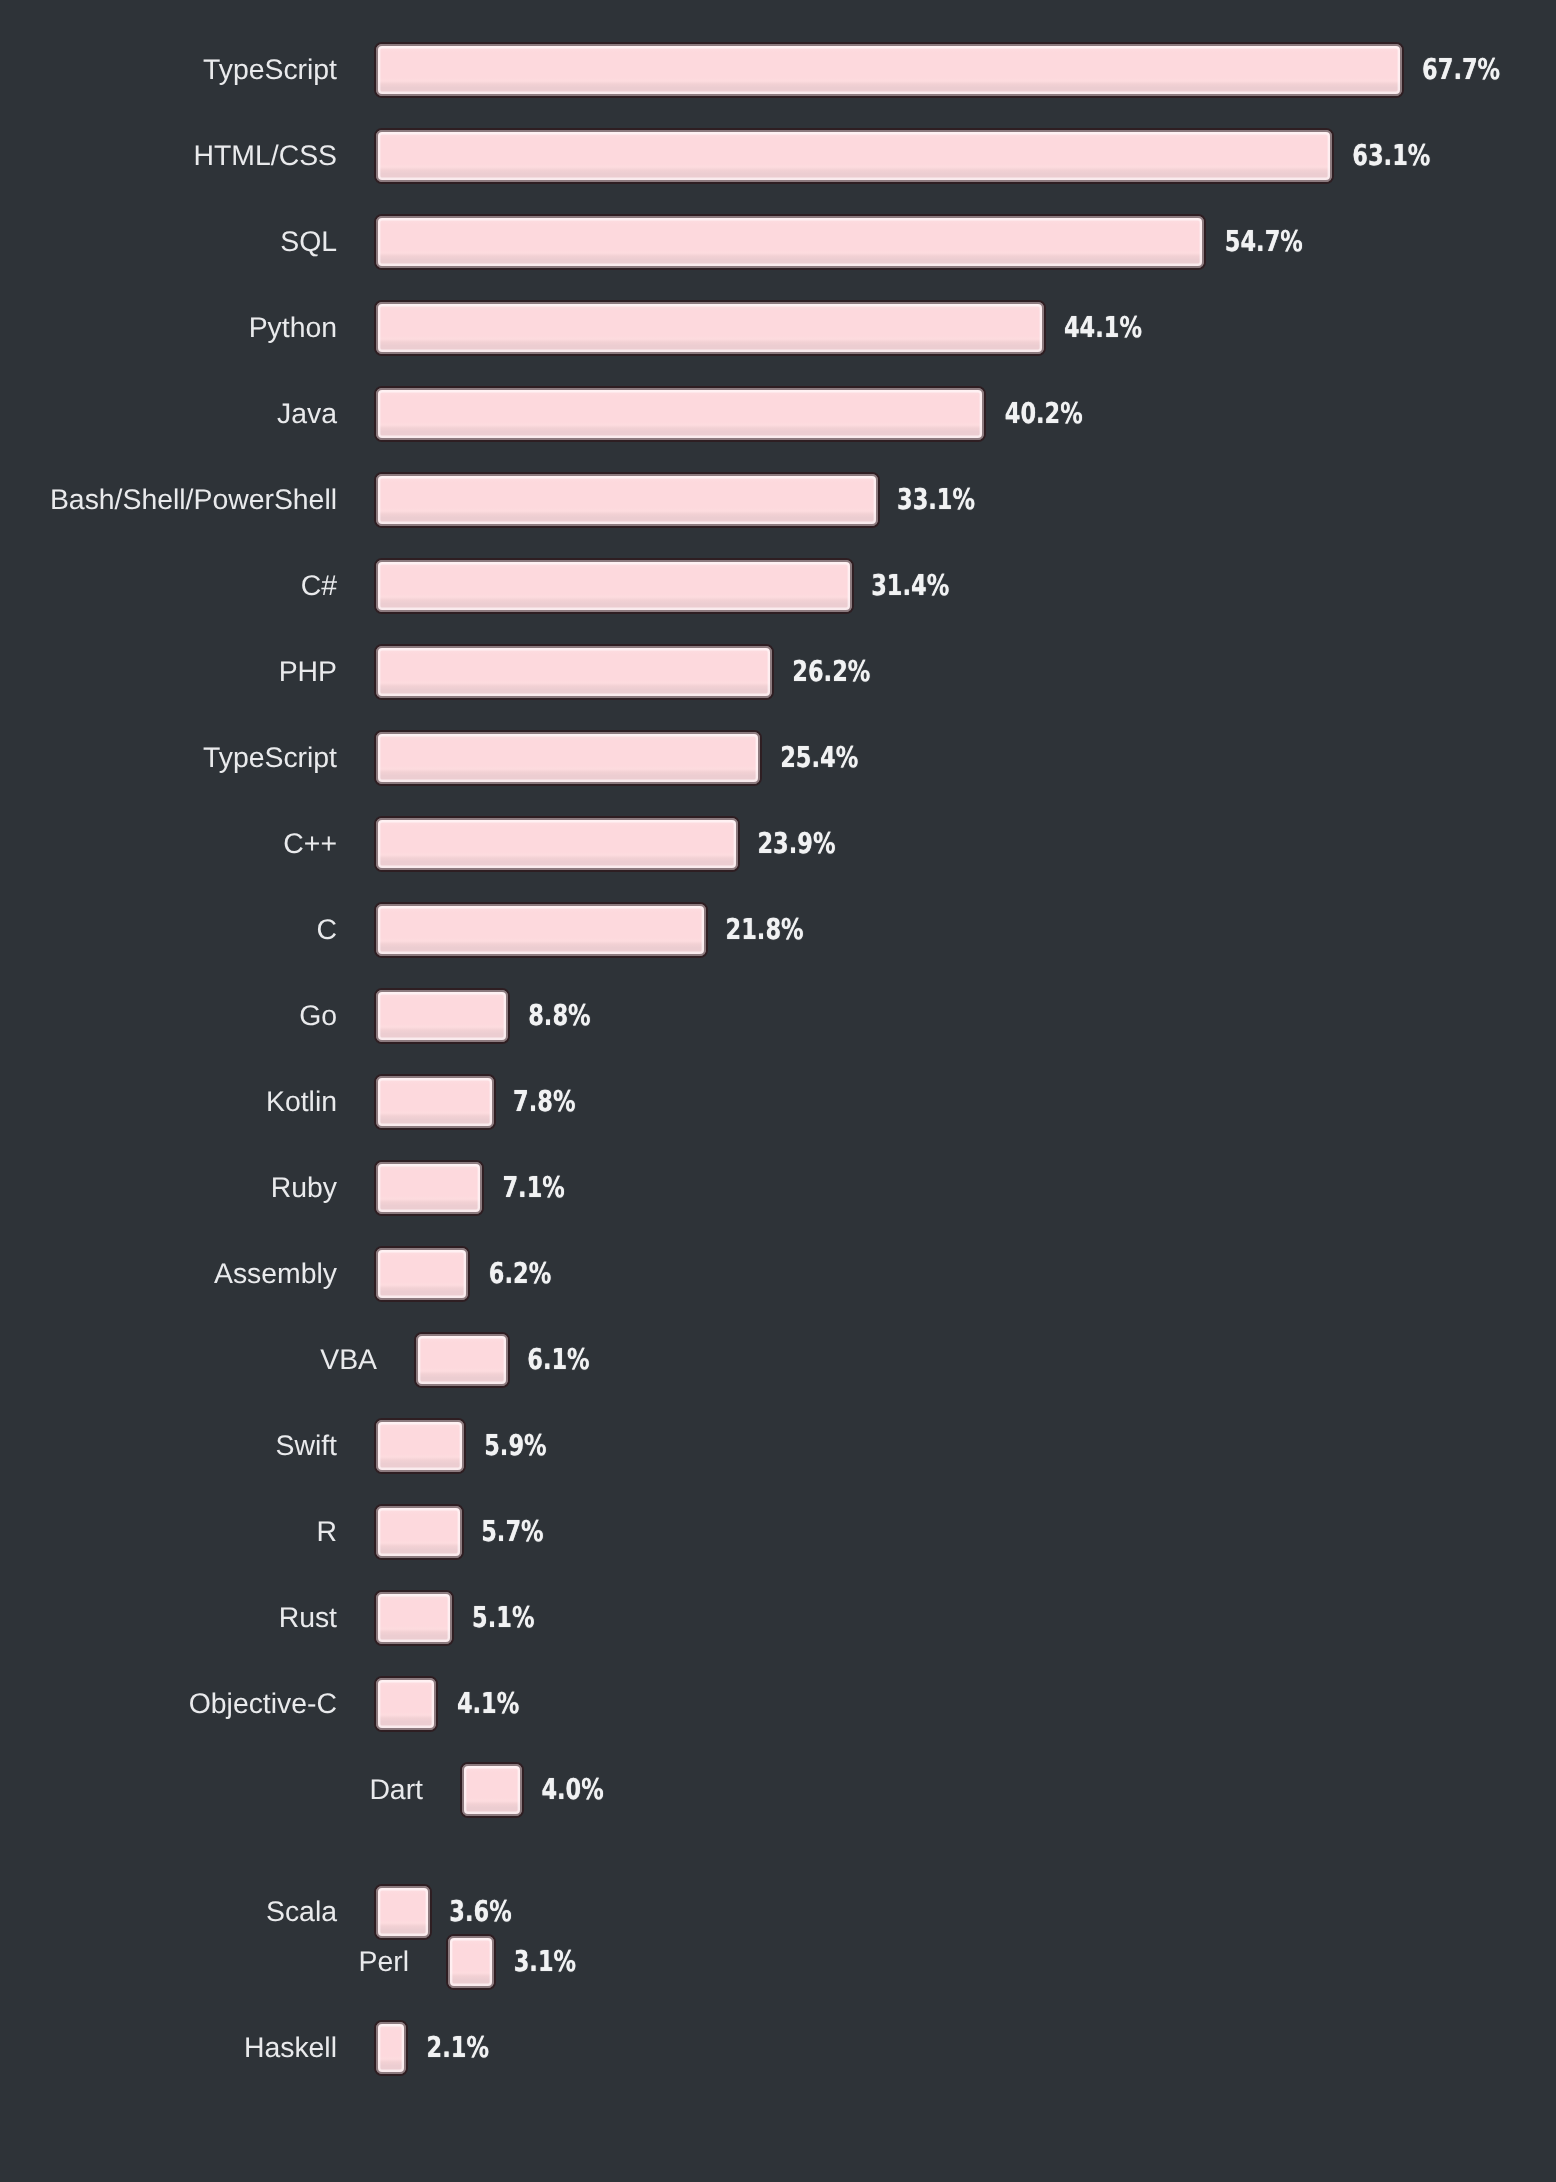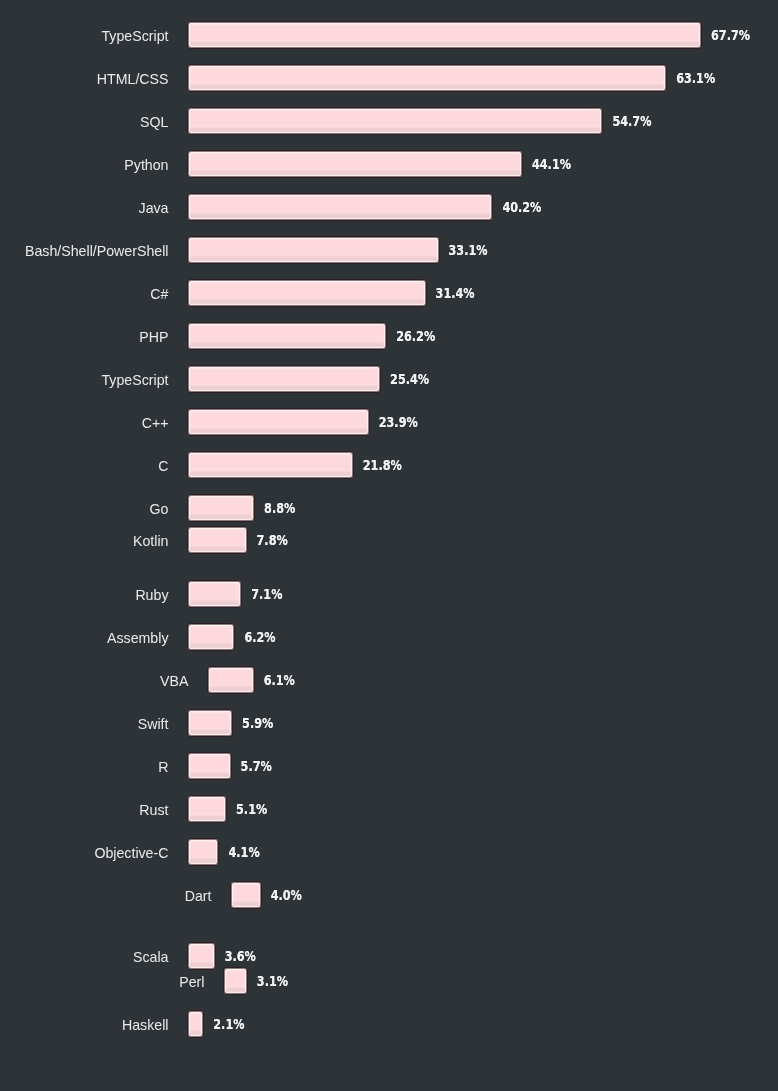--- a/index.html
+++ b/index.html
@@ -92,21 +92,21 @@
     <div class="row" style="top: 451px;">
       <div class="cat">C</div>
       <div class="bar" style="width:166.7684px"></div>
       <div class="val" style="left:362.76840000000004px">21.8%</div>
     </div>
     <div class="row" style="top: 494px;">
       <div class="cat">Go</div>
       <div class="bar" style="width:68.1244px"></div>
       <div class="val" style="left:264.1244px">8.8%</div>
     </div>
-    <div class="row" style="top: 526px;">
+    <div class="row" style="top: 537px;">
       <div class="cat">Kotlin</div>
       <div class="bar" style="width:60.5364px"></div>
       <div class="val" style="left:256.5364px">7.8%</div>
     </div>
     <div class="row" style="top: 580px;">
       <div class="cat">Ruby</div>
       <div class="bar" style="width:55.2248px"></div>
       <div class="val" style="left:251.22480000000002px">7.1%</div>
     </div>
     <div class="row" style="top: 623px;">

